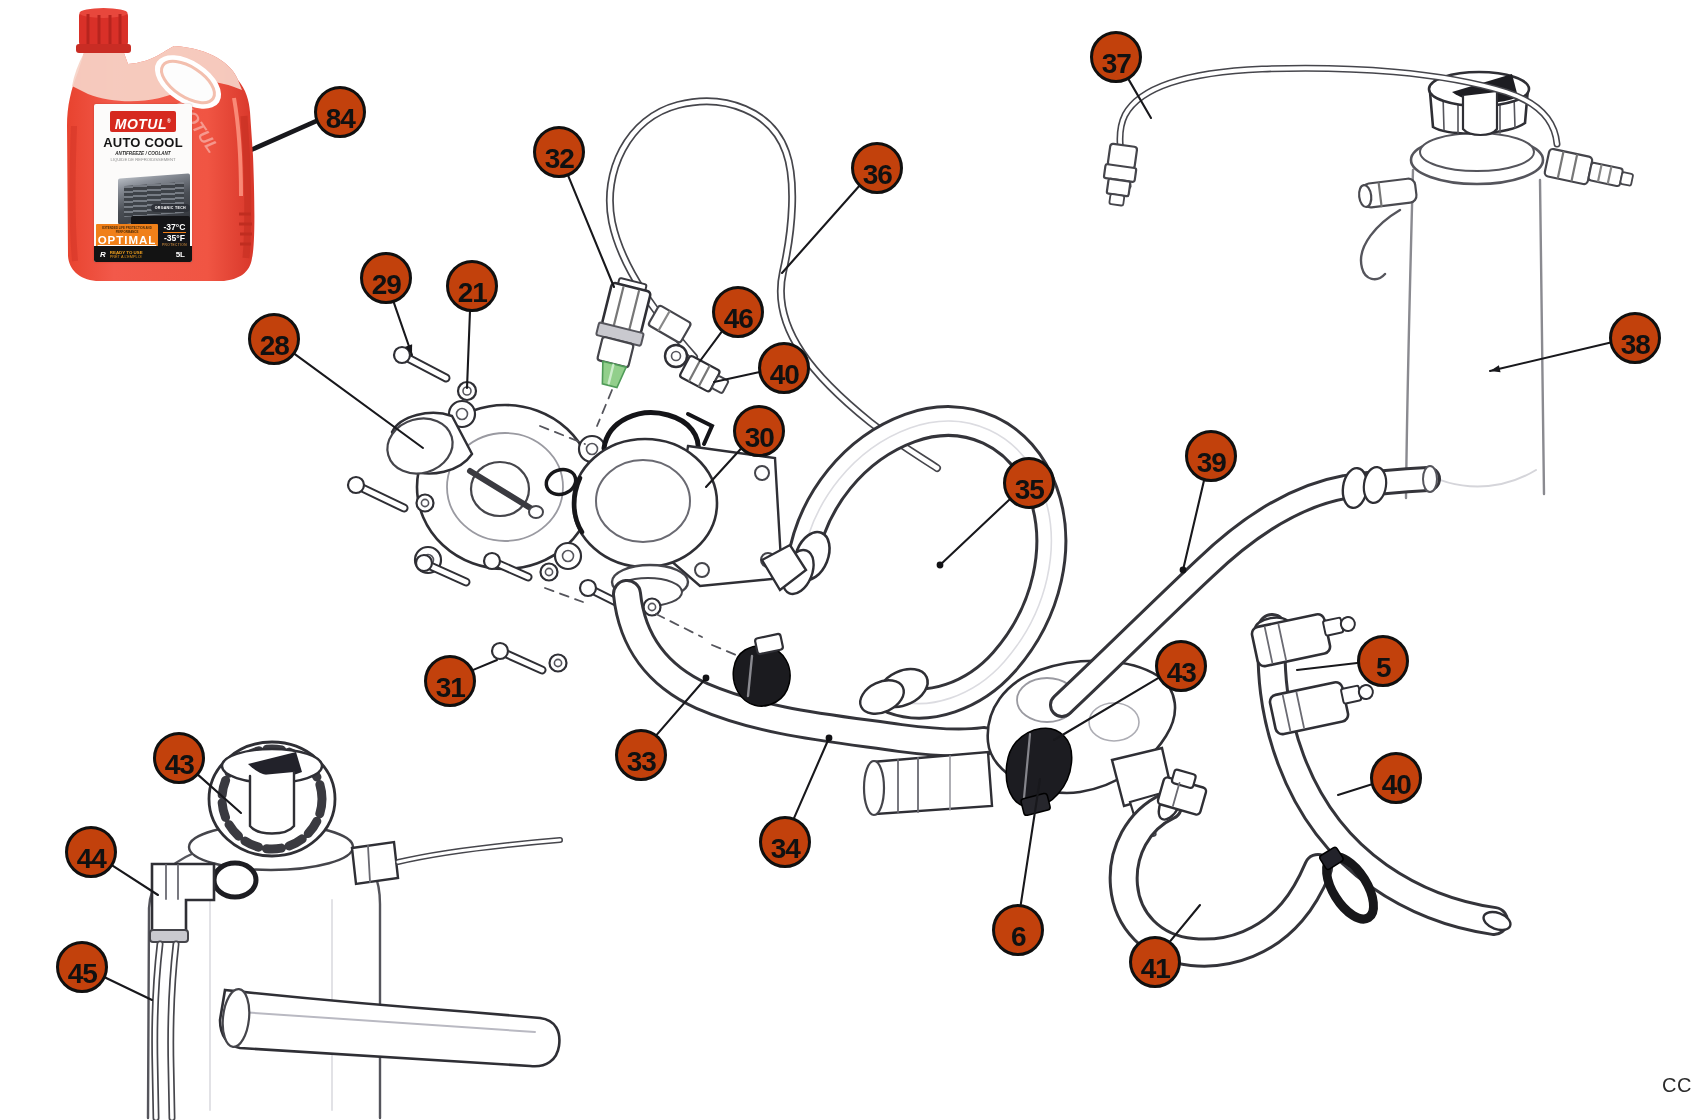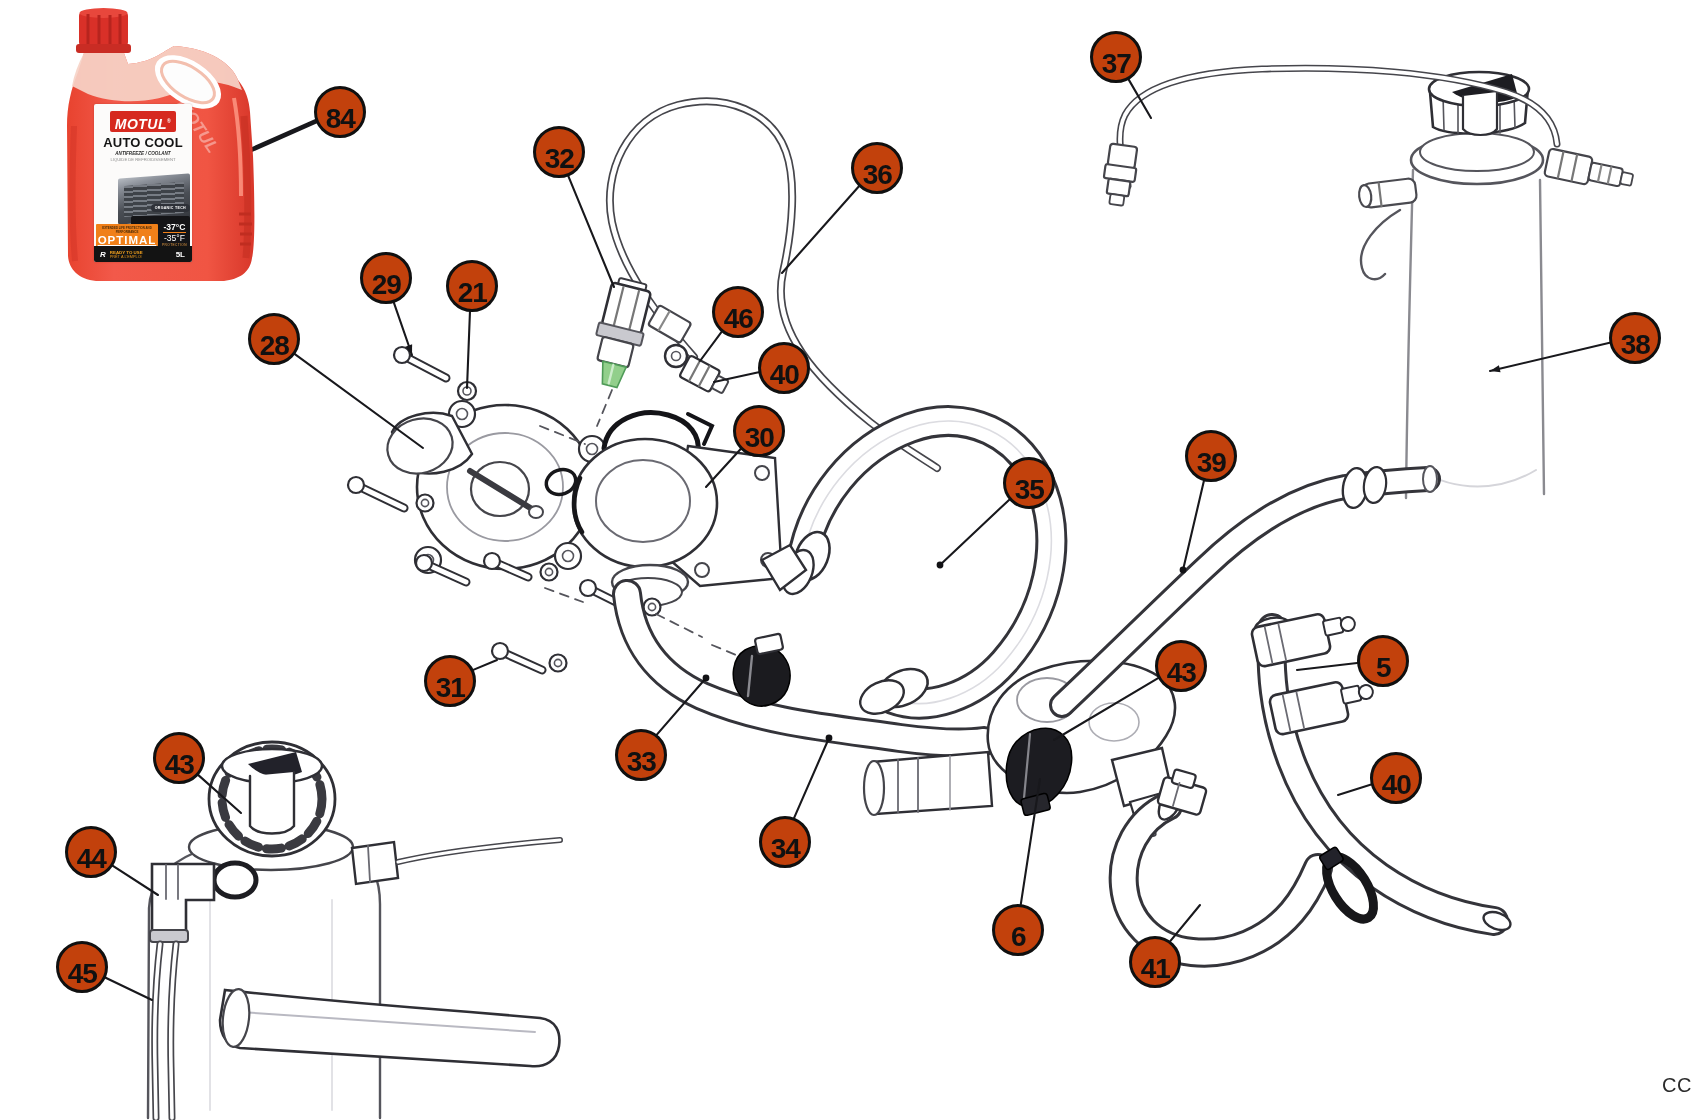--- a/index.html
+++ b/index.html
@@ -27,21 +27,21 @@
             background:linear-gradient(168deg,#b7bcc3 0%,#8b9099 18%,#4a4e55 55%,#33363c 100%);
             transform:skewY(-4deg);border-radius:2px;}
   .radiator .slats{position:absolute;left:8%;top:18%;width:84%;height:66%;
             background:repeating-linear-gradient(#777c84 0 2px,#3e4248 2px 5px);border-radius:1px;}
   .organic{position:absolute;right:2px;top:100px;background:#2e3138;color:#fff;font-size:3.6px;
            font-weight:bold;padding:2px 4px;border-radius:4px;letter-spacing:.3px;}
   .temps{position:absolute;right:2px;top:112px;width:31px;height:32px;background:#141417;
          color:#fff;text-align:center;border-radius:2px;padding-left:28px;}
   .temps .t1{font-size:8.6px;font-weight:bold;margin-top:2px;border-bottom:1.4px solid #f08019;
              display:inline-block;line-height:1.05;}
-  .temps .t2{font-size:8.6px;font-weight:normal;line-height:1.1;}
+  .temps .t2{font-size:8.6px;font-weight:bold;line-height:1.1;}
   .temps .t3{font-size:3.2px;color:#f0a241;letter-spacing:.4px;}
   .optimal{position:absolute;left:2px;top:120px;width:62px;height:24px;background:#f08019;border-radius:1px;}
   .optimal .xl{font-size:2.9px;color:#47290a;text-align:center;margin-top:2px;font-weight:bold;}
   .optimal .word{font-size:11.5px;color:#fff;font-weight:bold;text-align:center;letter-spacing:1px;text-decoration:underline;}
   .strip{position:absolute;left:0;bottom:0;width:100%;height:16px;background:#131313;color:#fff;
          display:flex;align-items:center;}
   .strip .rlogo{font-style:italic;font-weight:bold;font-size:8px;color:#fff;margin:0 4px 0 6px;}
   .strip .ready{flex:1;}
   .strip .ready .r1{font-size:4.4px;font-weight:bold;color:#f0a01e;}
   .strip .ready .r2{font-size:3.8px;color:#e8971c;}

